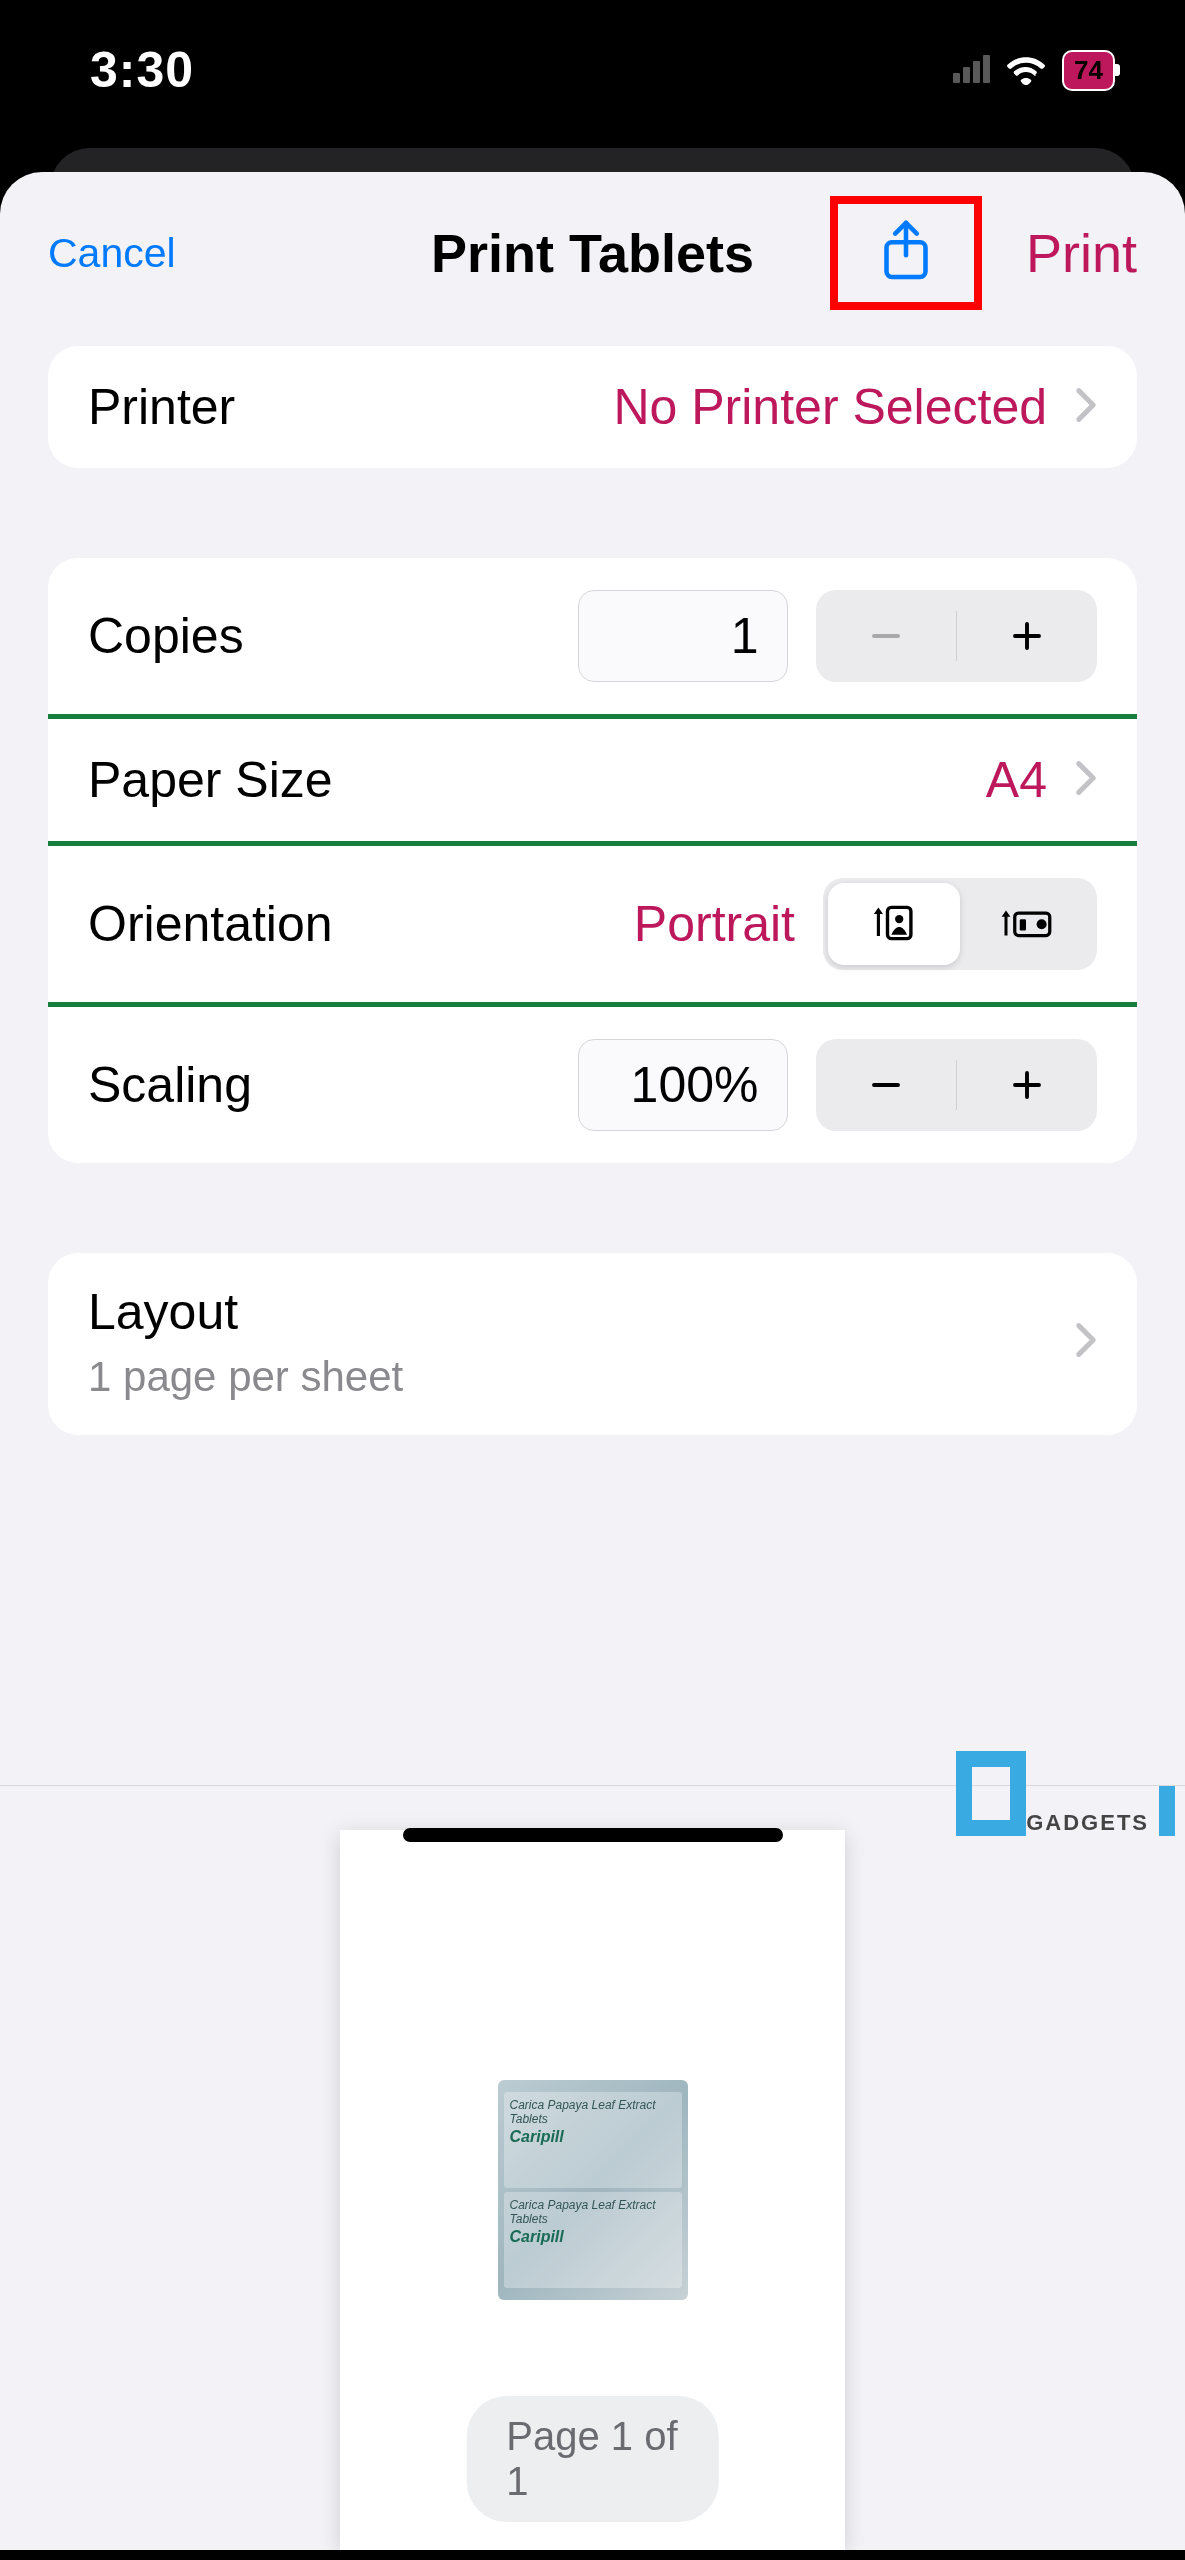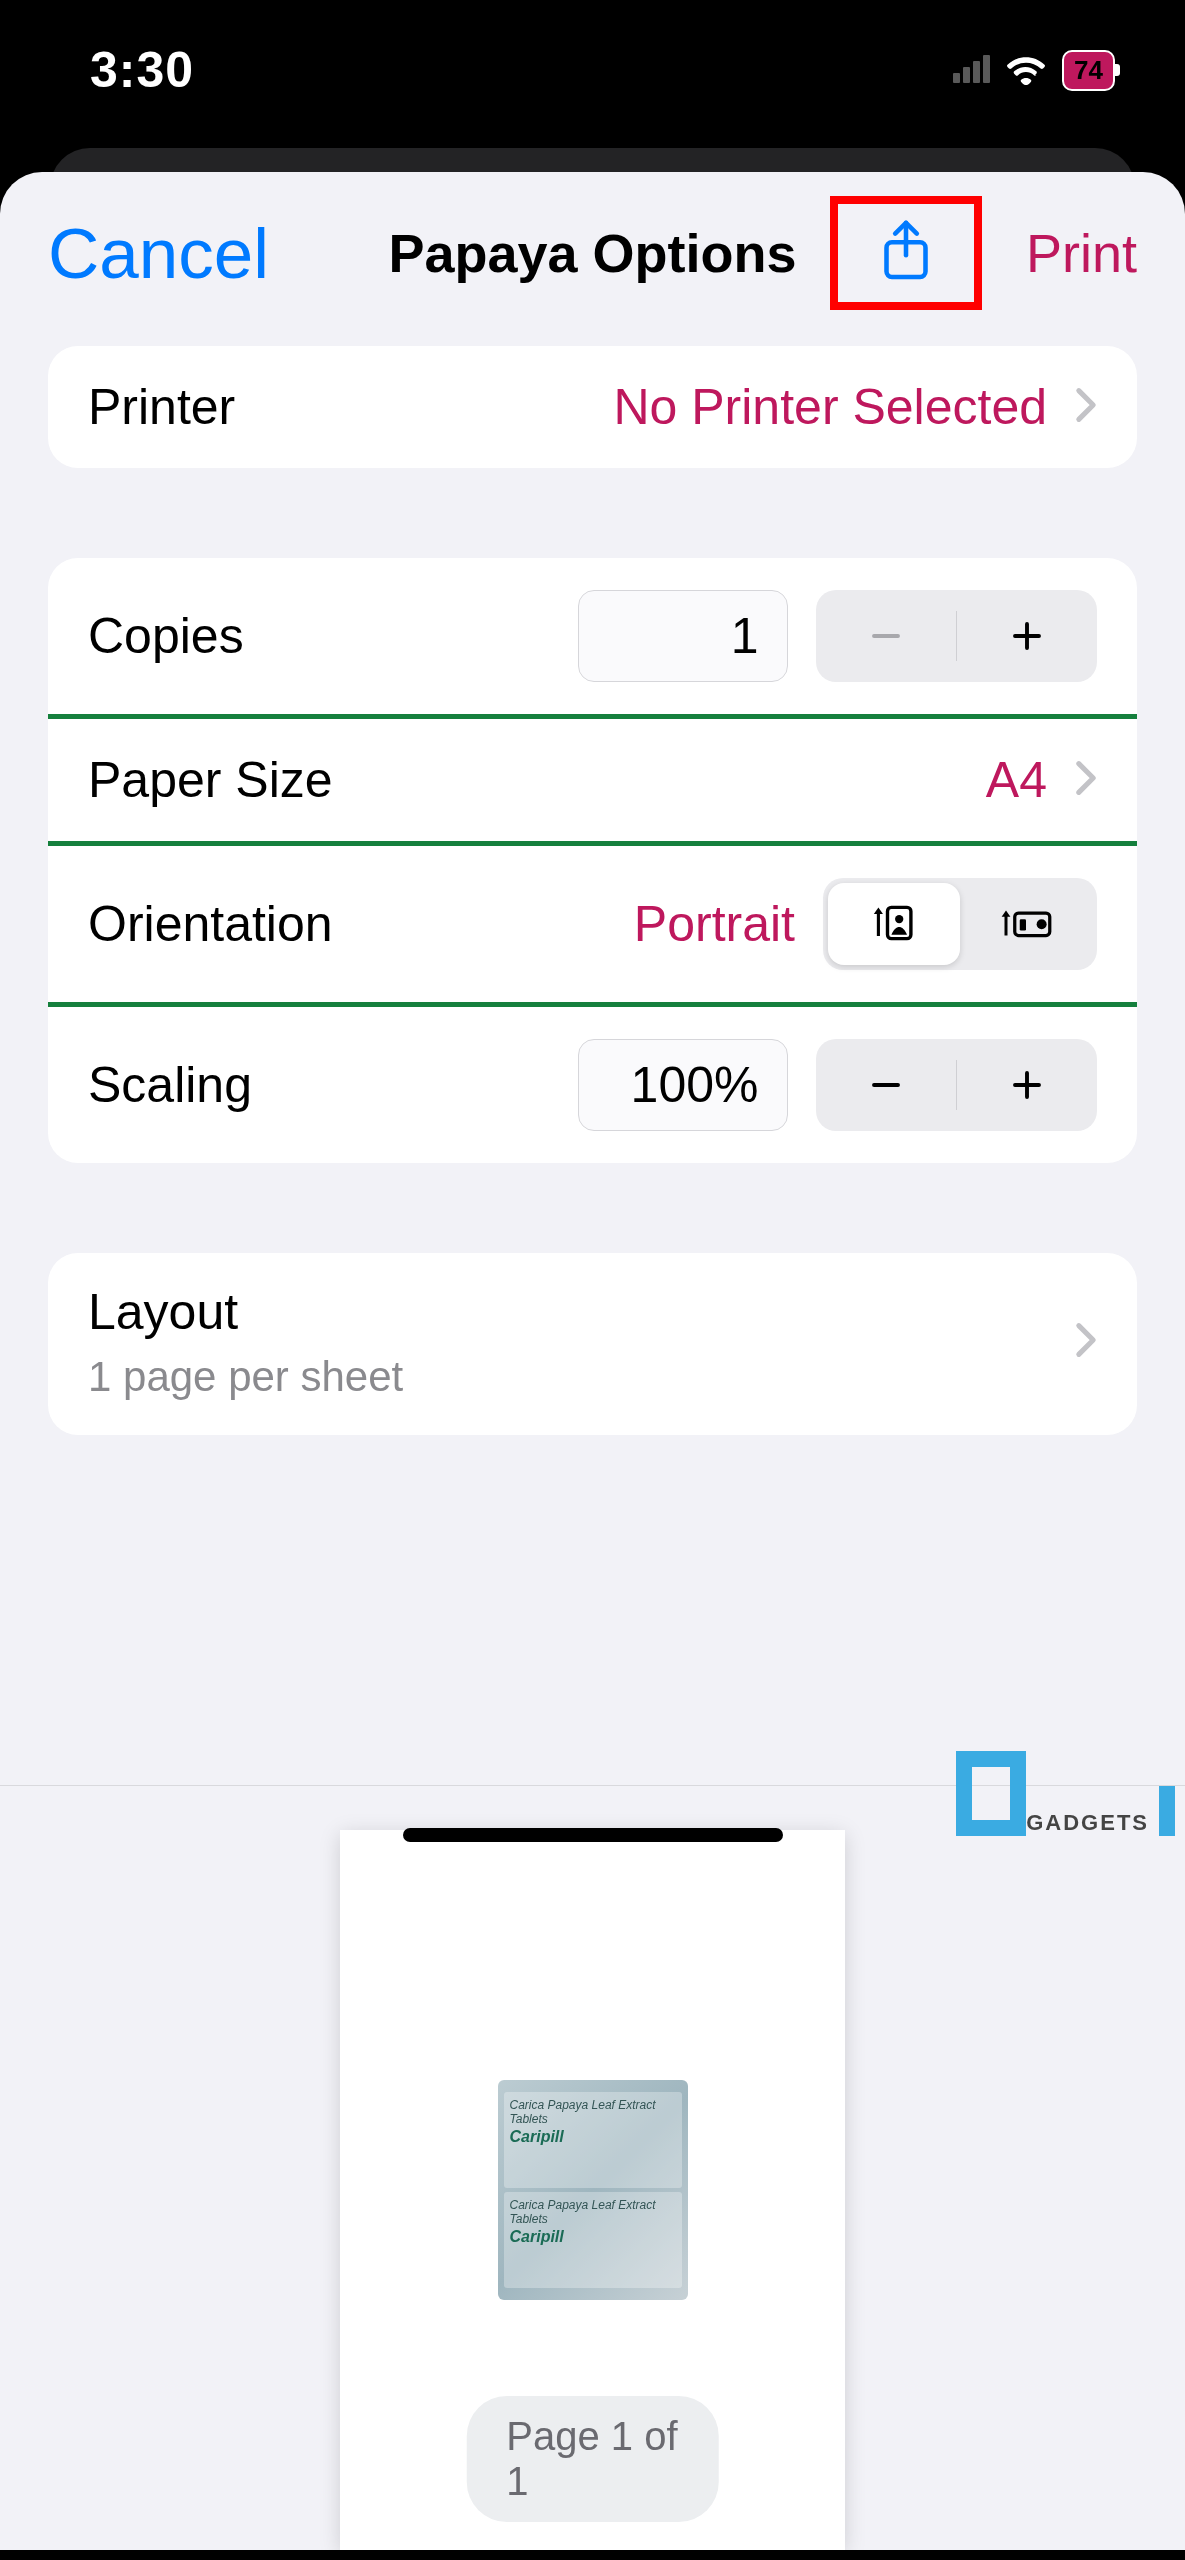--- a/index.html
+++ b/index.html
@@ -96,21 +96,21 @@
   }
   .nav-title {
     position: absolute;
     left: 50%;
     transform: translateX(-50%);
     font-size: 54px;
     font-weight: 600;
     color: #000;
   }
   .nav-cancel {
-    font-size: 71px;
+    font-size: 41px;
     color: #007aff;
   }
   .nav-right {
     display: flex;
     align-items: center;
     gap: 44px;
   }
   .share-box {
     border: 8px solid #ff0000;
     padding: 14px 42px;
@@ -327,21 +327,21 @@
       </div>
       <div class="battery-pill">74</div>
     </div>
   </div>
 
   <div class="bg-strip"></div>
 
   <div class="sheet">
     <div class="nav">
       <div class="nav-cancel">Cancel</div>
-      <div class="nav-title">Papaya Options</div>
+      <div class="nav-title">Print Tablets</div>
       <div class="nav-right">
         <div class="share-box">
           <span>
             <svg width="52" height="66" viewBox="0 0 24 30" fill="none" stroke="#007aff" stroke-width="2.1" stroke-linecap="round" stroke-linejoin="round">
               <path d="M12 2v15"></path>
               <path d="M7 7l5-5 5 5"></path>
               <rect x="3" y="11" width="18" height="16" rx="2.5"></rect>
             </svg>
           </span>
         </div>

